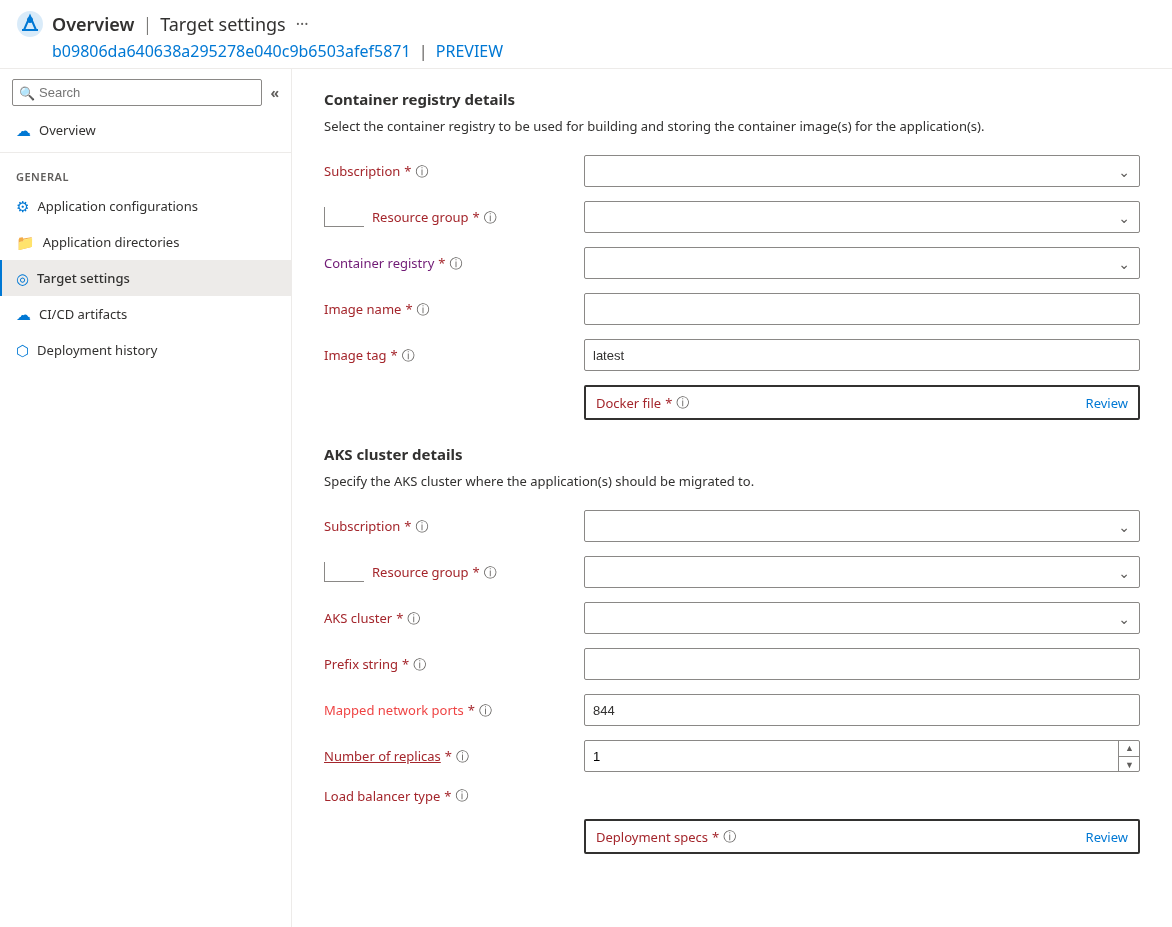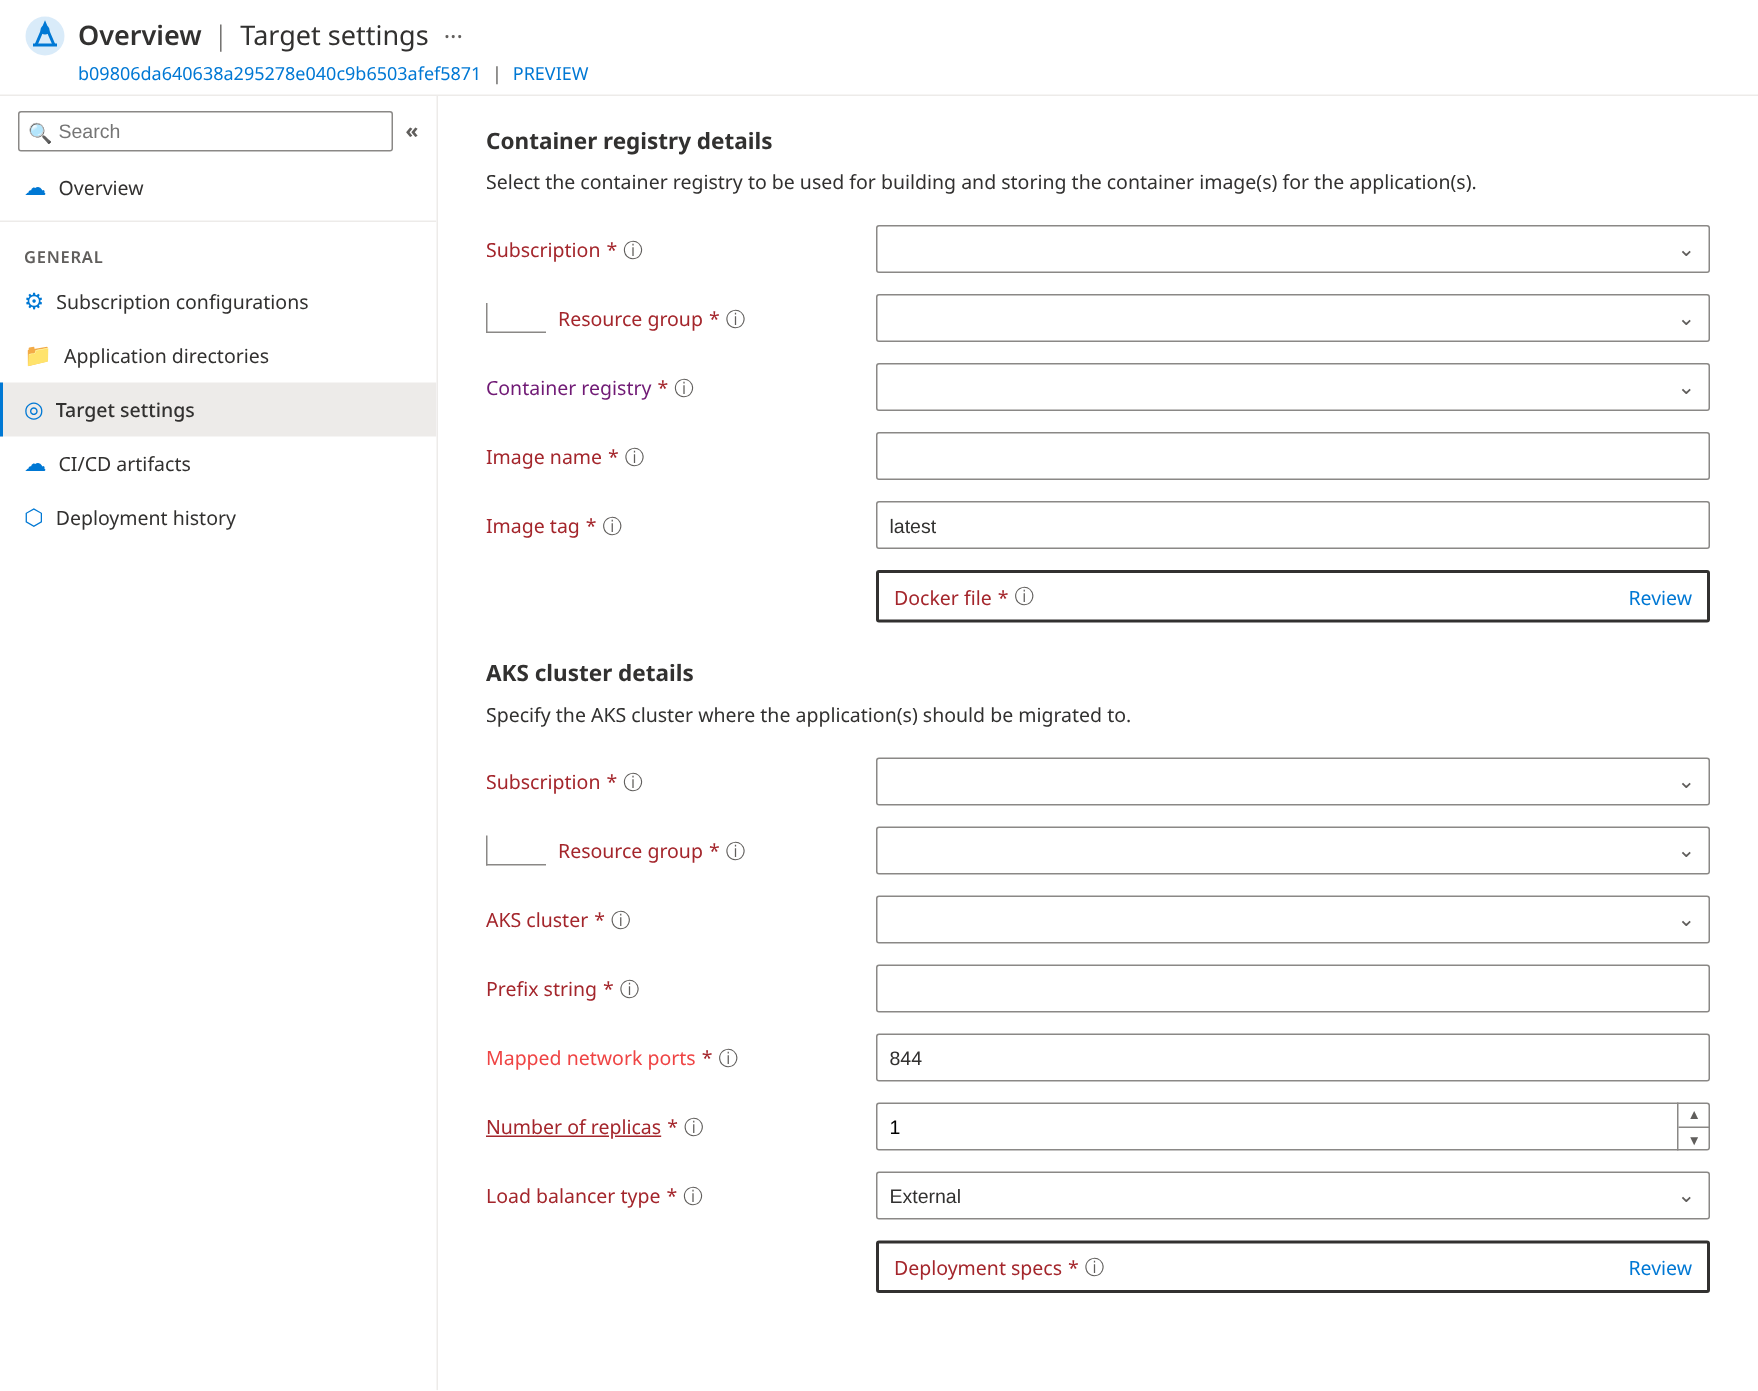--- a/index.html
+++ b/index.html
@@ -51,21 +51,21 @@
       <circle cx="14" cy="14" r="13" fill="#0078d4" opacity="0.15"></circle>
       <path d="M8 20 L14 6 L20 20" fill="none" stroke="#0078d4" stroke-width="2"></path>
       <path d="M6 20 L22 20" stroke="#0078d4" stroke-width="2"></path>
       <circle cx="14" cy="10" r="3" fill="#0078d4"></circle>
     </svg>
     <span style="font-size:18px;font-weight:600;color:#323130;">Overview</span>
     <span style="font-size:18px;color:#605e5c;margin:0 8px;font-weight:300;">|</span>
     <span style="font-size:18px;color:#323130;">Target settings</span>
     <span style="color:#605e5c;margin-left:10px;font-size:16px;cursor:pointer;">···</span>
   </div>
-  <div style="font-size:12px;color:#605e5c;margin-left:36px;margin-top:2px;">
+  <div style="font-size:16px;color:#605e5c;margin-left:36px;margin-top:2px;">
     <span style="color:#0078d4;cursor:pointer;">b09806da640638a295278e040c9b6503afef5871</span>
     <span style="margin:0 4px;">|</span>
     <span style="color:#0078d4;cursor:pointer;">PREVIEW</span>
   </div>
 </div>
 
 <div class="layout">
 
   <div class="sidebar">
 
@@ -81,21 +81,21 @@
       <span style="color:#0078d4;font-size:15px;">☁</span>
       <span>Overview</span>
     </div>
 
     <div class="divider"></div>
 
     <div class="nav-section">General</div>
 
     <div class="nav-item">
       <span style="color:#0078d4;font-size:15px;">⚙</span>
-      <span>Subscription configurations</span>
+      <span>Application configurations</span>
     </div>
 
     <div class="nav-item">
       <span style="color:#f7630c;font-size:15px;">📁</span>
       <span>Application directories</span>
     </div>
 
     <div class="nav-item active" style="background:#edebe9;border-left:2px solid #0078d4;">
       <span style="color:#0078d4;font-size:15px;">◎</span>
       <span>Target settings</span>
@@ -269,26 +269,20 @@
           </div>
         </div>
       </div>
 
       <div class="form-group">
         <div class="form-label">
           <span style="color:#a4262c;">Load balancer type</span>
           <span style="color:#a4262c;"> *</span>
           <span style="color:#605e5c;cursor:pointer;">ⓘ</span>
         </div>
-        <div class="select-wrap">
-          <select class="select-box">
-            <option value="External">External</option>
-            <option value="Internal">Internal</option>
-          </select>
-        </div>
       </div>
 
       <div class="form-group">
         <div style="width:260px;min-width:260px;"></div>
         <div style="flex:1;border:2px solid #323130;border-radius:2px;padding:6px 10px;display:flex;align-items:center;justify-content:space-between;">
           <span style="color:#a4262c;display:flex;align-items:center;gap:4px;">
             <span>Deployment specs</span>
             <span> *</span>
             <span style="color:#605e5c;cursor:pointer;">ⓘ</span>
           </span>

